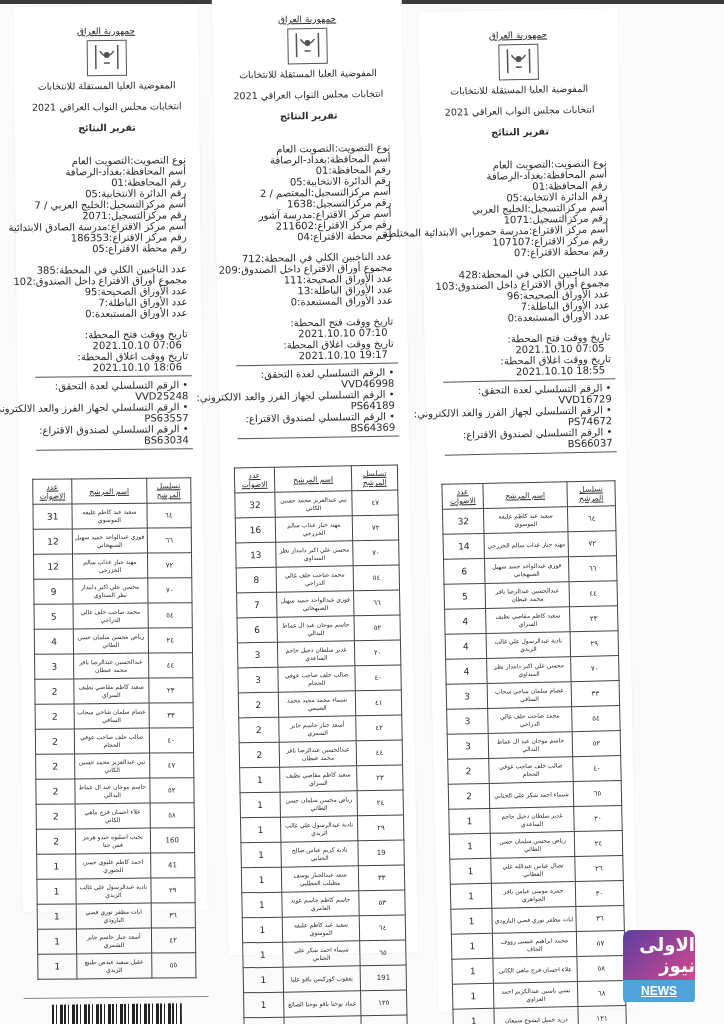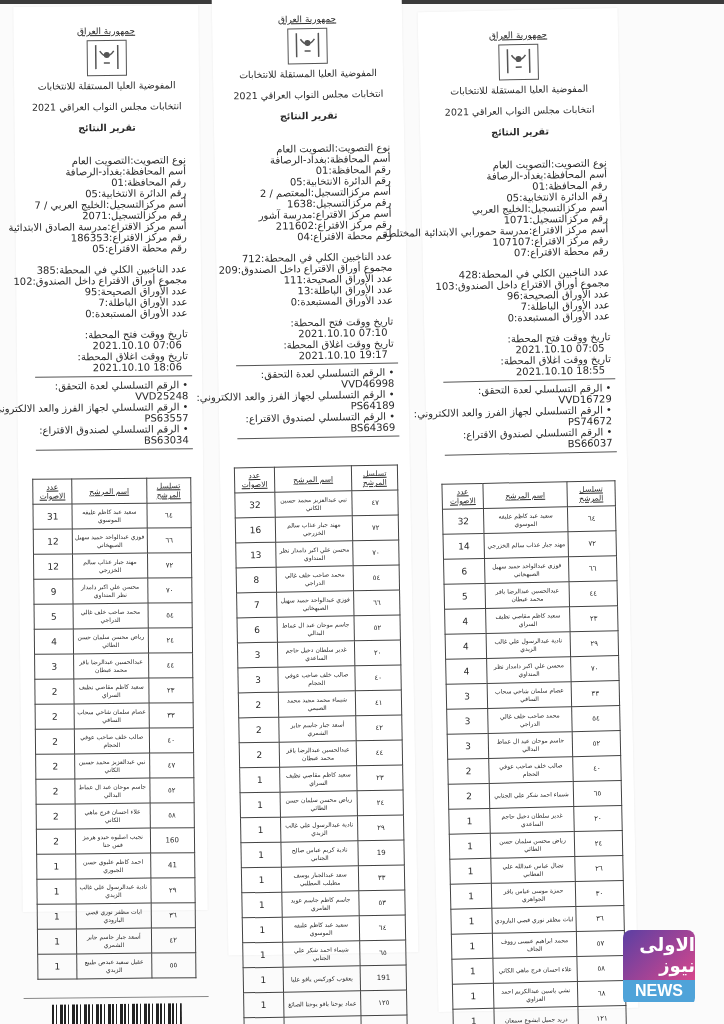--- a/index.html
+++ b/index.html
@@ -24,21 +24,21 @@
   .serial-val{padding-right:6px;}
   table{border-collapse:collapse;margin:28px 12px 0 12px;width:calc(100% - 26px);font-size:7px;}
   th{font-weight:normal;text-decoration:underline;font-size:7.5px;border:1px solid #444;padding:3px 2px;}
   td{border:1px solid #444;text-align:center;padding:1px 2px;height:22px;}
   td.name{font-size:6px;line-height:8px;}
   td.num{font-size:9px;}
   .barcode-wrap{border-top:1.3px solid #888;border-bottom:1.3px solid #888;margin:18px 0 0 0;padding:6px 0;display:flex;justify-content:center;}
   .barcode{height:22px;width:130px;background:repeating-linear-gradient(90deg,#222 0 2px,#fff 2px 4px,#222 4px 5px,#fff 5px 8px,#222 8px 11px,#fff 11px 12px);}
   .news{position:absolute;left:623px;top:912px;width:72px;height:76px;border-radius:8px;overflow:hidden;margin-top:18px;}
   .news-top{height:50px;background:linear-gradient(135deg,#5b3fa3,#d6478c);display:flex;align-items:center;justify-content:center;color:#fff;font-weight:bold;font-size:18px;direction:rtl;}
-  .news-bottom{height:22px;background:#4fa3d9;color:#fff;font-weight:bold;font-size:16px;text-align:center;line-height:22px;font-family:"Liberation Sans",sans-serif;}
+  .news-bottom{height:22px;background:#4fa3d9;color:#fff;font-weight:bold;font-size:12px;text-align:center;line-height:22px;font-family:"Liberation Sans",sans-serif;text-decoration:underline;}
 </style>
 </head>
 <body>
 
 <div class="topbar"></div>
 
 <div class="receipt r1">
   <div class="head">
     <div class="republic">جمهورية العراق</div>
     <div class="logo">

